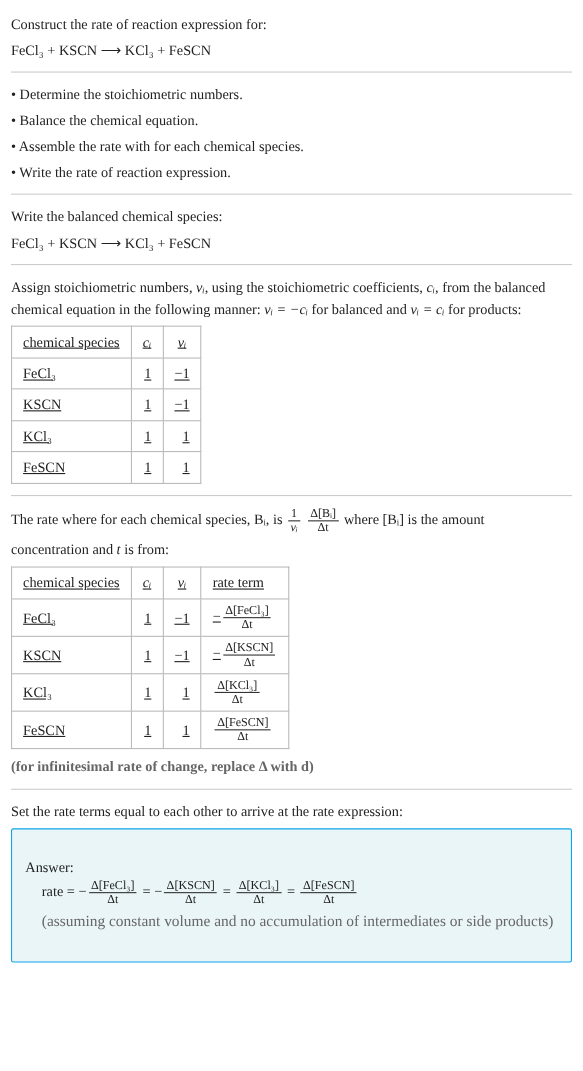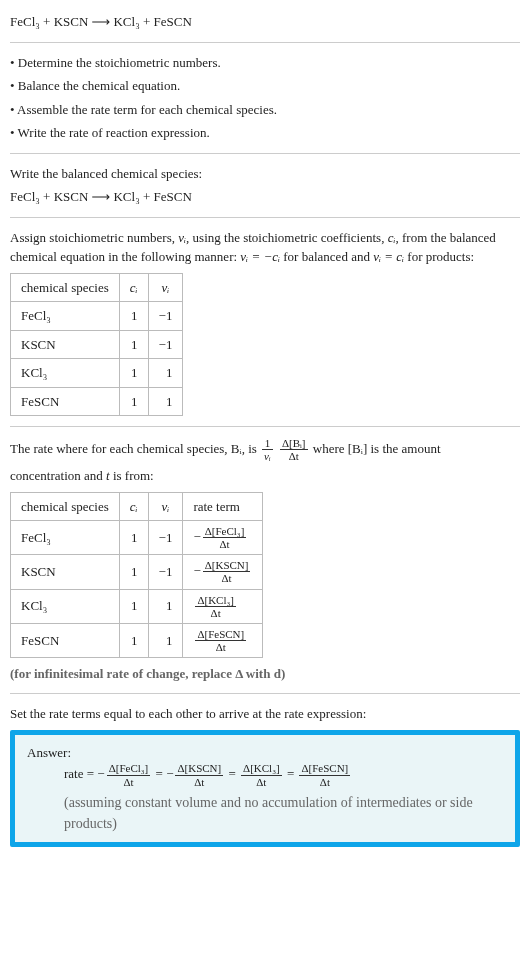--- a/index.html
+++ b/index.html
@@ -14,20 +14,21 @@
   }
   hr.sep {
     border: none;
     border-top: 1px solid #ccc;
     margin: 10px 0;
   }
   .ital { font-style: italic; }
   table.data {
     border-collapse: collapse;
     margin: 6px 0;
+    text-decoration: underline;
   }
   table.data th, table.data td {
     border: 1px solid #bbb;
     padding: 4px 10px;
     text-align: left;
     font-size: 13px;
   }
   table.data th {
     font-weight: normal;
     background: #fff;
@@ -55,46 +56,47 @@
     display: block;
     padding: 0 2px;
   }
   .note {
     font-size: 13px;
     color: #666;
     font-weight: bold;
   }
   .answer-box {
     background: #eaf5f7;
-    border: 5px solid #0ea5e9;
+    border: 1px solid #0ea5e9;
     border-radius: 2px;
-    padding: 8px 12px;
+    padding: 25px 12px;
     margin-top: 6px;
   }
   .answer-note {
     font-size: 14px;
     color: #666;
     margin-top: 4px;
   }
-  .indent { margin-left: 37px; }
+  .indent { margin-left: 15px; }
   .section p { margin: 4px 0; }
 </style>
 </head>
 <body>
 
 <div class="section">
+  <p>Construct the rate of reaction expression for:</p>
   <p>FeCl₃ + KSCN ⟶ KCl₃ + FeSCN</p>
 </div>
 
 <hr class="sep">
 
 <div class="section">
   <p>• Determine the stoichiometric numbers.</p>
   <p>• Balance the chemical equation.</p>
-  <p>• Assemble the rate term for each chemical species.</p>
+  <p>• Assemble the rate with for each chemical species.</p>
   <p>• Write the rate of reaction expression.</p>
 </div>
 
 <hr class="sep">
 
 <div class="section">
   <p>Write the balanced chemical species:</p>
   <p>FeCl₃ + KSCN ⟶ KCl₃ + FeSCN</p>
 </div>
 

